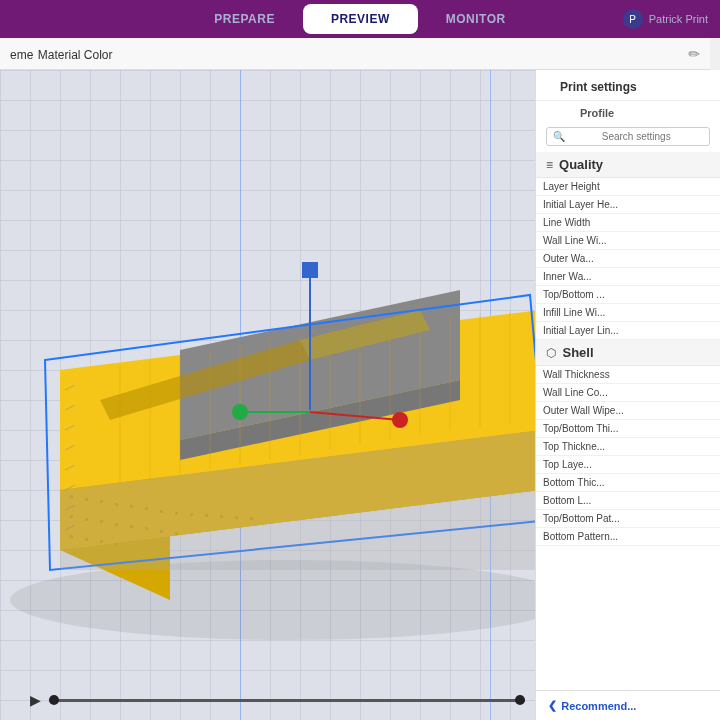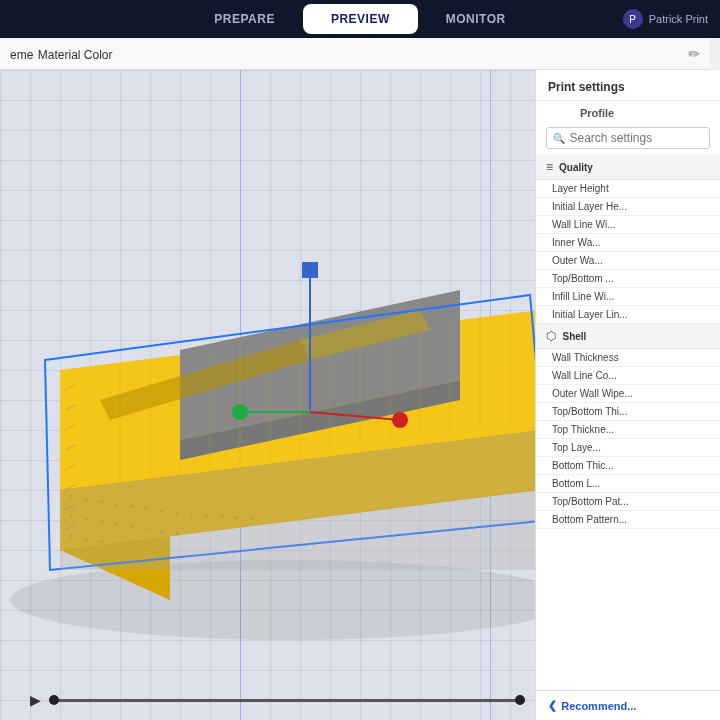--- a/index.html
+++ b/index.html
@@ -2,21 +2,21 @@
 <html><head>
   <meta charset="utf-8">
   <style>
     * { margin: 0; padding: 0; box-sizing: border-box; }
     body { width: 720px; height: 720px; overflow: hidden; font-family: 'Segoe UI', Arial, sans-serif; background: #f0f0f0; }
 
     
     .top-nav {
       width: 720px;
       height: 38px;
-      background: #0f172a;
+      background: #701a75;
       display: flex;
       align-items: center;
       justify-content: center;
       gap: 0;
       position: relative;
     }
     .nav-tab {
       padding: 8px 28px;
       color: #aab0d0;
       font-size: 12px;
@@ -145,21 +145,21 @@
     
     .right-panel {
       width: 185px;
       background: #fff;
       border-left: 1px solid #ddd;
       display: flex;
       flex-direction: column;
       overflow: hidden;
     }
     .panel-header {
-      padding: 10px 12px 6px;
+      padding: 10px 24px 6px;
       font-size: 12px;
       font-weight: 700;
       color: #333;
       border-bottom: 1px solid #eee;
     }
     .panel-section-label {
       padding: 6px 12px 4px;
       font-size: 11px;
       font-weight: 600;
       color: #555;
@@ -170,24 +170,25 @@
       display: flex;
       align-items: center;
       border: 1px solid #ccc;
       border-radius: 3px;
       padding: 3px 6px;
       gap: 4px;
     }
     .search-box input {
       border: none;
       outline: none;
-      font-size: 12px;
+      font-size: 10px;
       color: #888;
       width: 100%;
       background: transparent;
+      text-align: center;
     }
     .search-icon-sm {
       color: #999;
       font-size: 10px;
     }
 
     
     .settings-list {
       flex: 1;
       overflow-y: auto;
@@ -202,26 +203,26 @@
       padding: 5px 10px;
       gap: 6px;
       background: #f5f5f5;
       border-bottom: 1px solid #e8e8e8;
     }
     .section-icon {
       font-size: 12px;
       color: #555;
     }
     .section-title {
-      font-size: 10px;
+      font-size: 13px;
       font-weight: 700;
       color: #333;
     }
     .setting-item {
-      padding: 3px 10px 3px 16px;
+      padding: 3px 10px 3px 7px;
       font-size: 10px;
       color: #444;
       border-bottom: 1px solid #f0f0f0;
       white-space: nowrap;
       overflow: hidden;
       text-overflow: ellipsis;
     }
 
     
     .recommend-btn {
@@ -380,23 +381,24 @@
     </div>
 
     <div class="settings-list">
 
       <div class="section-header">
         <span class="section-icon">≡</span>
         <span class="section-title">Quality</span>
       </div>
       <div class="setting-item">Layer Height</div>
       <div class="setting-item">Initial Layer He...</div>
+      <div class="setting-item">Line Width</div>
       <div class="setting-item">Wall Line Wi...</div>
+      <div class="setting-item">Outer Wa...</div>
       <div class="setting-item">Inner Wa...</div>
-      <div class="setting-item">Outer Wa...</div>
       <div class="setting-item">Top/Bottom ...</div>
       <div class="setting-item">Infill Line Wi...</div>
       <div class="setting-item">Initial Layer Lin...</div>
 
       <div class="section-header">
         <span class="section-icon">⬡</span>
         <span class="section-title">Shell</span>
       </div>
       <div class="setting-item">Wall Thickness</div>
       <div class="setting-item">Wall Line Co...</div>

